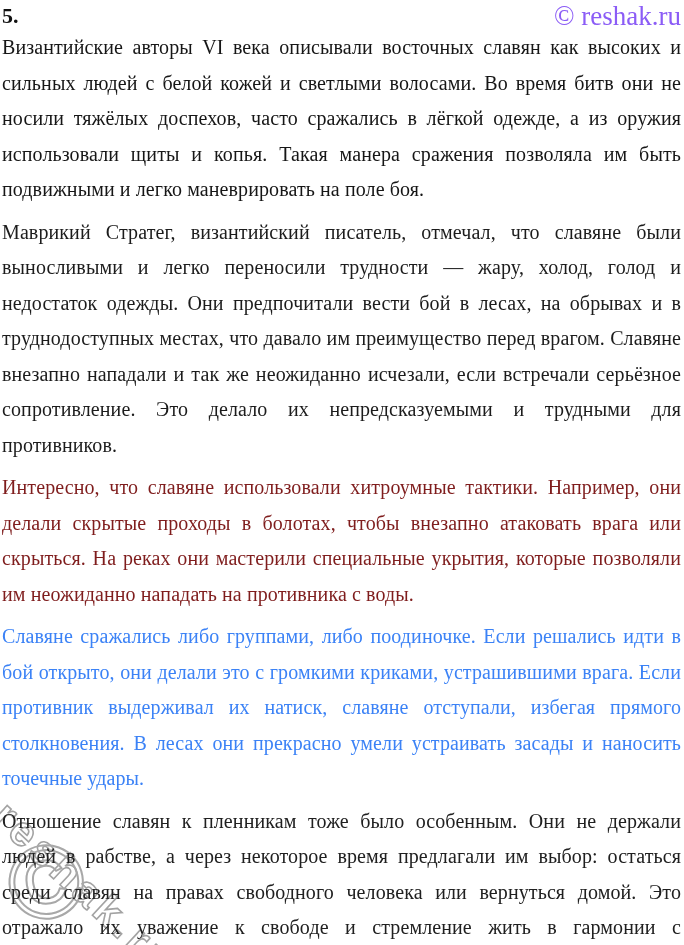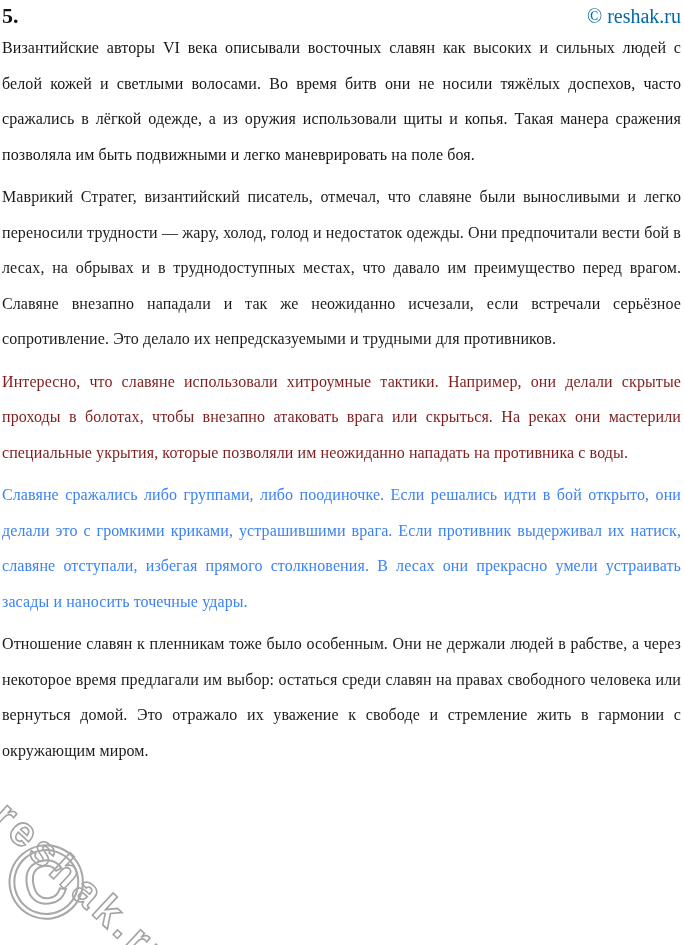--- a/index.html
+++ b/index.html
@@ -25,36 +25,36 @@
     align-items: flex-start;
     z-index: 2;
   }
   .q-number {
     font-size: 22px;
     font-weight: bold;
     color: #111111;
     line-height: 24px;
   }
   .brand {
-    font-size: 20px;
-    color: #0369a1;
+    font-size: 27px;
+    color: #8b5cf6;
     line-height: 24px;
   }
   .content {
     position: absolute;
     top: 30px;
     left: 0;
     width: 684px;
     padding: 0 3px 0 2px;
     box-sizing: border-box;
     z-index: 1;
   }
   .content p {
     margin: 0 0 7px 0;
-    font-size: 16px;
+    font-size: 20px;
     line-height: 35.5px;
     text-align: justify;
     text-justify: inter-word;
     letter-spacing: 0.1px;
   }
   
   .wm {
     position: absolute;
     left: 0;
     top: 778px;

